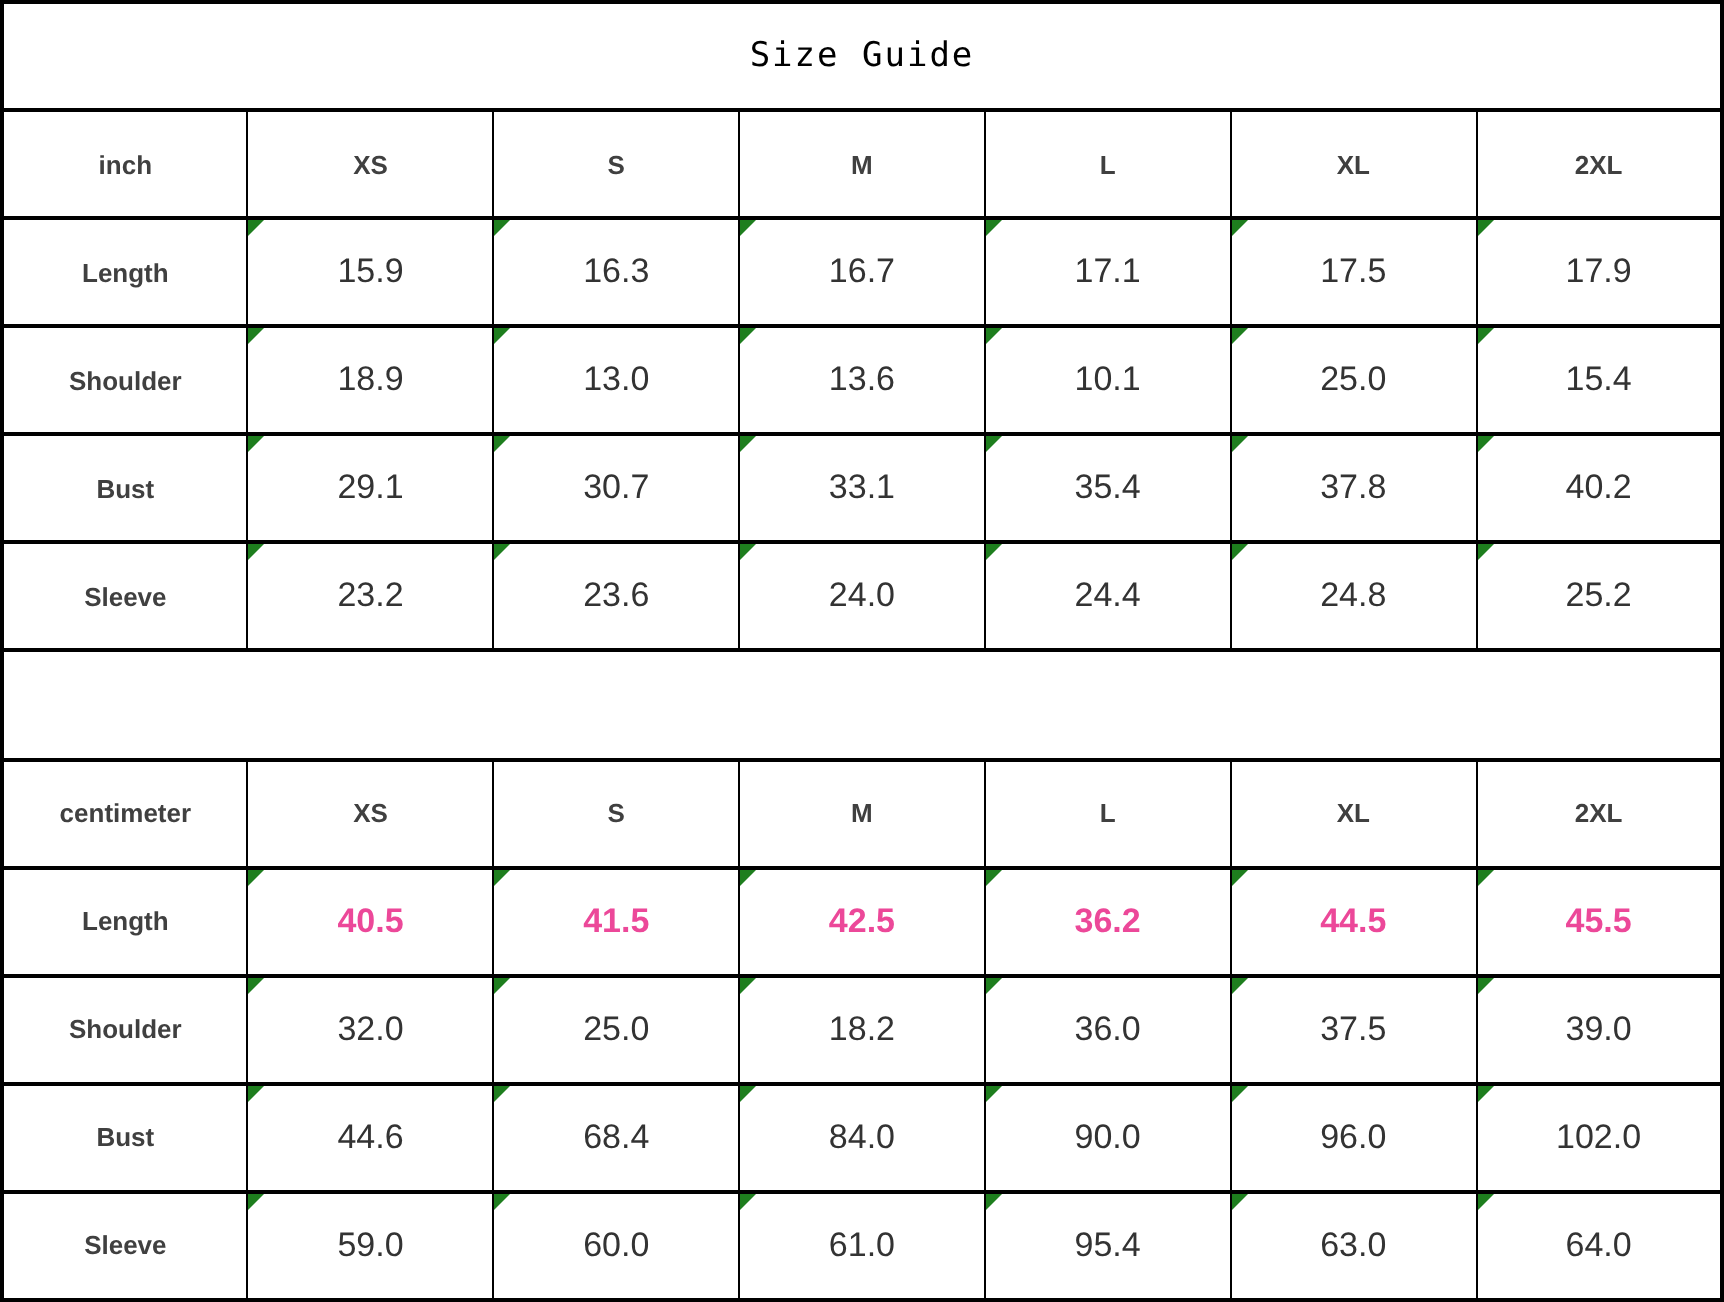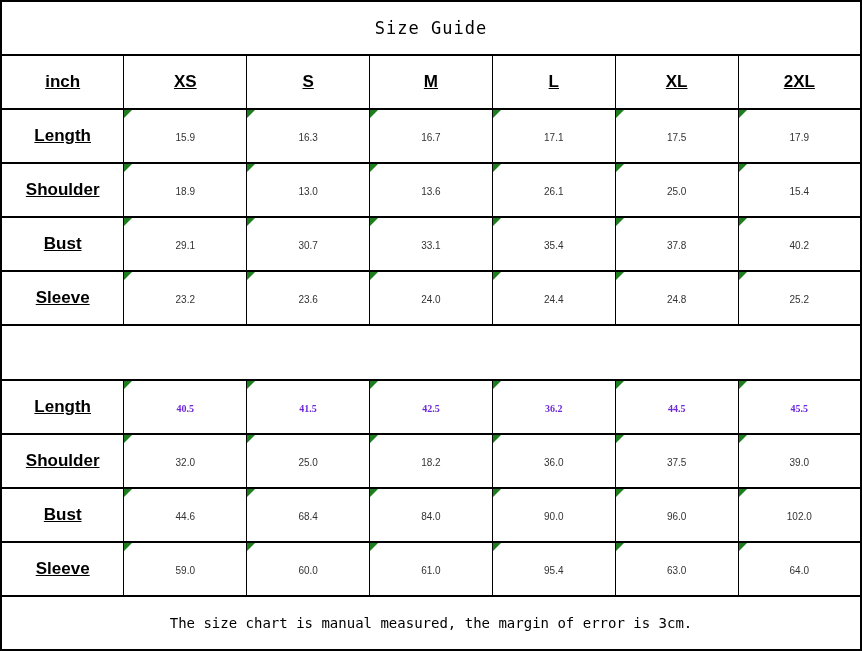--- a/index.html
+++ b/index.html
@@ -22,33 +22,31 @@
     border-bottom: 2px solid #000;
     text-align: center;
     vertical-align: middle;
     padding: 0;
     position: relative;
     overflow: hidden;
   }
   .sheet tr { height: 50px; margin-top: 20px; }
   .lbl {
     font-weight: bold;
-    font-size: 17px;
-    color: #000000;
-    text-decoration: underline;
+    font-size: 13px;
+    color: #404040;
   }
   .val .v {
-    font-size: 10px;
+    font-size: 17px;
     color: #333;
     font-weight: normal;
   }
   tr.bold-vals .v {
     font-weight: bold;
-    color: #6d28d9;
-    font-family: Liberation Serif, serif;
+    color: #ec4899;
   }
   .title-cell {
     font-family: "DejaVu Sans Mono", "Liberation Mono", monospace;
     font-size: 17px;
     letter-spacing: 1px;
     color: #000;
   }
   .footer-cell {
     font-family: "DejaVu Sans Mono", "Liberation Mono", monospace;
     font-size: 14px;
@@ -102,21 +100,21 @@
       <td class="val"><i class="tri"></i><span class="v">17.1</span></td>
       <td class="val"><i class="tri"></i><span class="v">17.5</span></td>
       <td class="val"><i class="tri"></i><span class="v">17.9</span></td>
     </tr>
 
     <tr>
       <td class="lbl">Shoulder</td>
       <td class="val"><i class="tri"></i><span class="v">18.9</span></td>
       <td class="val"><i class="tri"></i><span class="v">13.0</span></td>
       <td class="val"><i class="tri"></i><span class="v">13.6</span></td>
-      <td class="val"><i class="tri"></i><span class="v">26.1</span></td>
+      <td class="val"><i class="tri"></i><span class="v">10.1</span></td>
       <td class="val"><i class="tri"></i><span class="v">25.0</span></td>
       <td class="val"><i class="tri"></i><span class="v">15.4</span></td>
     </tr>
 
     <tr>
       <td class="lbl">Bust</td>
       <td class="val"><i class="tri"></i><span class="v">29.1</span></td>
       <td class="val"><i class="tri"></i><span class="v">30.7</span></td>
       <td class="val"><i class="tri"></i><span class="v">33.1</span></td>
       <td class="val"><i class="tri"></i><span class="v">35.4</span></td>
@@ -131,20 +129,29 @@
       <td class="val"><i class="tri"></i><span class="v">24.0</span></td>
       <td class="val"><i class="tri"></i><span class="v">24.4</span></td>
       <td class="val"><i class="tri"></i><span class="v">24.8</span></td>
       <td class="val"><i class="tri"></i><span class="v">25.2</span></td>
     </tr>
 
     <tr>
       <td colspan="7" class="gap-cell"></td>
     </tr>
 
+    <tr>
+      <th class="lbl">centimeter</th>
+      <th class="lbl">XS</th>
+      <th class="lbl">S</th>
+      <th class="lbl">M</th>
+      <th class="lbl">L</th>
+      <th class="lbl">XL</th>
+      <th class="lbl">2XL</th>
+    </tr>
 
     <tr class="bold-vals">
       <td class="lbl">Length</td>
       <td class="val"><i class="tri"></i><span class="v">40.5</span></td>
       <td class="val"><i class="tri"></i><span class="v">41.5</span></td>
       <td class="val"><i class="tri"></i><span class="v">42.5</span></td>
       <td class="val"><i class="tri"></i><span class="v">36.2</span></td>
       <td class="val"><i class="tri"></i><span class="v">44.5</span></td>
       <td class="val"><i class="tri"></i><span class="v">45.5</span></td>
     </tr>
@@ -172,17 +179,14 @@
     <tr>
       <td class="lbl">Sleeve</td>
       <td class="val"><i class="tri"></i><span class="v">59.0</span></td>
       <td class="val"><i class="tri"></i><span class="v">60.0</span></td>
       <td class="val"><i class="tri"></i><span class="v">61.0</span></td>
       <td class="val"><i class="tri"></i><span class="v">95.4</span></td>
       <td class="val"><i class="tri"></i><span class="v">63.0</span></td>
       <td class="val"><i class="tri"></i><span class="v">64.0</span></td>
     </tr>
 
-    <tr>
-      <td colspan="7" class="footer-cell">The size chart is manual measured, the margin of error is 3cm.</td>
-    </tr>
   </tbody>
 </table>
 
 </body></html>

